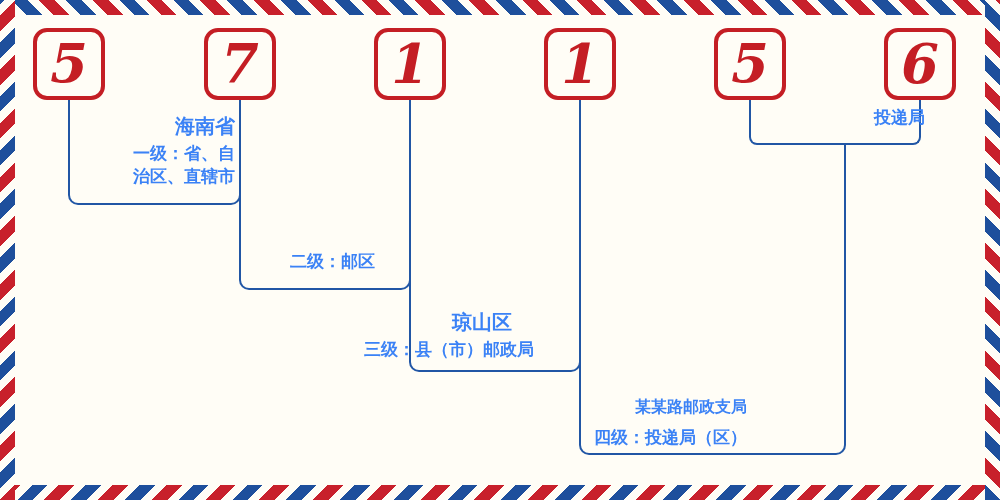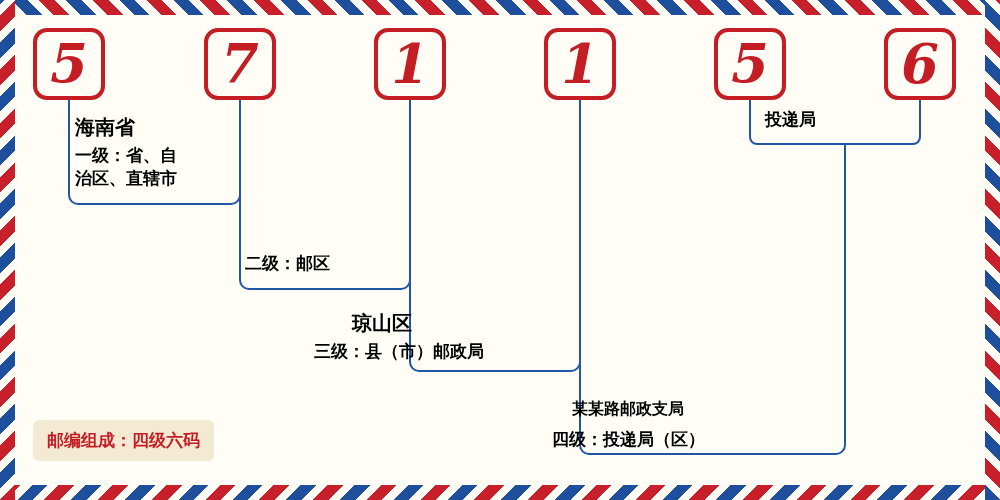--- a/index.html
+++ b/index.html
@@ -55,22 +55,22 @@
   }
   #b1 { left:68px;  top:100px; width:173px; height:105px; }
   #b2 { left:239px; top:100px; width:172px; height:190px; }
   #b3 { left:409px; top:100px; width:172px; height:272px; }
   #b4 { left:579px; top:145px; width:267px; height:310px; }
   #b5 { left:749px; top:100px; width:172px; height:45px; border-bottom-left-radius:8px; border-bottom-right-radius:8px; }
   .vline { position:absolute; width:2px; background:#2156a5; z-index:2; }
   #b4ext { left:579px; top:99px; height:47px; }
   
   .lbl {
-    position:absolute; color:#000000; font-weight:bold;
-    text-align:left; z-index:4; line-height:1.35;
+    position:absolute; color:#3b82f6; font-weight:bold;
+    text-align:right; z-index:4; line-height:1.35;font-family:Liberation Mono, monospace;
   }
   .lbl.big { font-size:20px; }
   .lbl.med { font-size:17px; }
   .lbl.sm  { font-size:16px; }
   #lab-hainan    { left:75px;  top:114px; width:160px; }
   #lab-l1        { left:75px;  top:144px; width:160px; font-size:17px; }
   #lab-l2        { left:245px; top:252px; width:130px; }
   #lab-qiongshan { left:352px; top:310px; width:160px; }
   #lab-l3        { left:314px; top:340px; width:220px; }
   #lab-l4ex      { left:572px; top:398px; width:175px; }
@@ -126,15 +126,14 @@
   <div class="lbl" id="lab-l1">
     <div>一级：省、自</div>
     <div>治区、直辖市</div>
   </div>
   <div class="lbl big" id="lab-qiongshan">琼山区</div>
   <div class="lbl med" id="lab-l3">三级：县（市）邮政局</div>
   <div class="lbl sm" id="lab-l4ex">某某路邮政支局</div>
   <div class="lbl med" id="lab-l4">四级：投递局（区）</div>
   <div class="lbl med" id="lab-delivery">投递局</div>
 
-  <div class="badge">邮编组成：四级六码</div>
 
 </div>
 
 </body></html>

